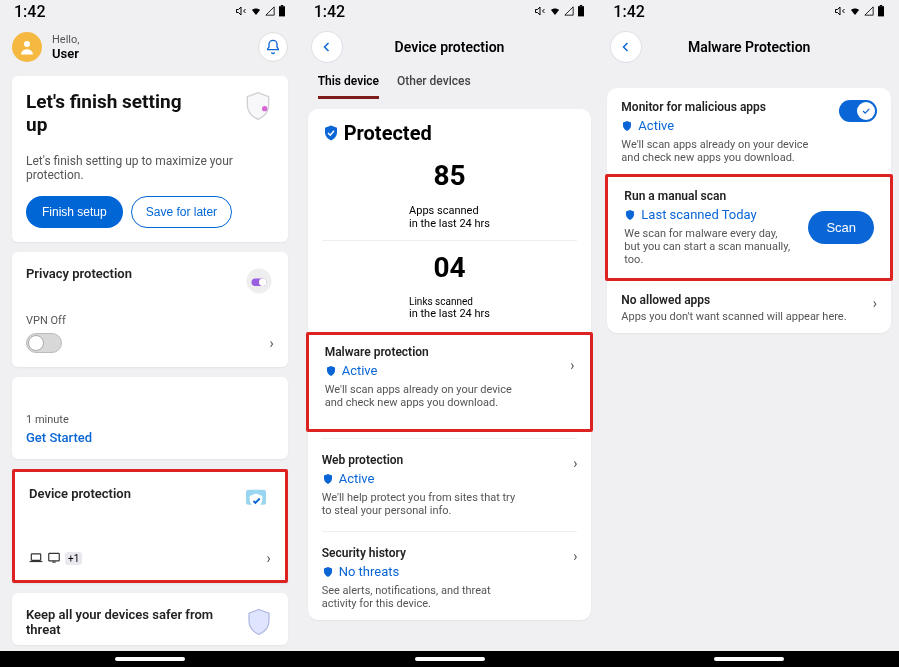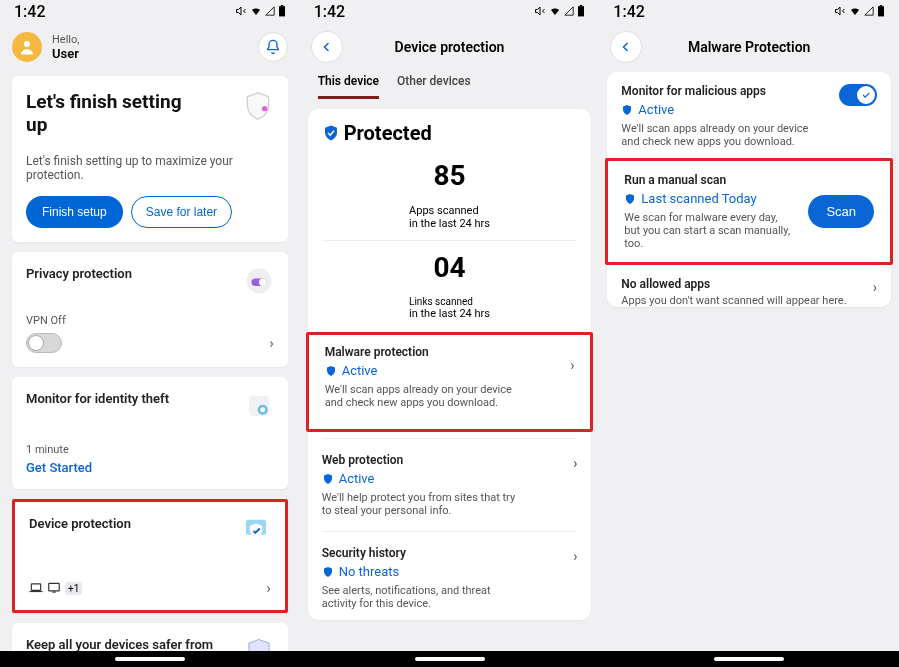--- a/index.html
+++ b/index.html
@@ -153,28 +153,20 @@
       <div class="small-muted" style="margin-top:18px">VPN Off</div>
       <div style="display:flex;justify-content:space-between;align-items:center;margin-top:6px">
         <div class="toggle">
             <div class="toggle-knob"></div>
           </div>
         <span class="chev">›</span>
       </div>
     </div>
 
     <div class="card">
-      <div class="card-head">
-        <div class="title">Monitor for identity theft</div>
-        <svg width="30" height="30" viewBox="0 0 24 24">
-          <rect x="4" y="4" width="16" height="16" rx="3" fill="#f0f0f5"></rect>
-            <circle cx="15" cy="15" r="4" fill="#6bbce8"></circle>
-            <circle cx="15" cy="15" r="2" fill="#fff"></circle>
-        </svg>
-      </div>
       <div class="small-muted" style="margin-top:22px">1 minute</div>
       <div class="link" style="margin-top:4px">Get Started</div>
     </div>
 
     <div class="card hl-red" style="padding:14px">
       <div class="card-head">
         <div class="title">Device protection</div>
         <svg width="30" height="30" viewBox="0 0 24 24">
           <rect x="4" y="3" width="16" height="12" rx="2" fill="#9bd6f0"></rect>
             <path d="M12 6l5 2v3c0 3-2 5-5 6-3-1-5-3-5-6V8l5-2z" fill="#fff"></path>
@@ -339,21 +331,21 @@
 
   <div class="app-header">
     <div class="back-btn">
       <svg width="12" height="12" viewBox="0 0 24 24">
           <path d="M15 4l-8 8 8 8" stroke="#0a66d6" stroke-width="3" fill="none"></path>
         </svg>
     </div>
     <div class="app-header-title">Malware Protection</div>
   </div>
 
-  <div class="section-card" style="margin-top:4px;padding-bottom:0">
+  <div class="section-card" style="margin-top:20px;padding-bottom:10px">
 
     <div style="display:flex;justify-content:space-between;align-items:flex-start">
       <div style="max-width:200px">
         <div class="title" style="font-size:12px">Monitor for malicious apps</div>
         <div class="status-badge">
           <svg class="shield-ic" viewBox="0 0 24 24">
               <path d="M12 2l8 3v6c0 5-3.5 9-8 11-4.5-2-8-6-8-11V5l8-3z" fill="#0a66d6"></path>
             </svg>
           <span>Active</span>
         </div>

